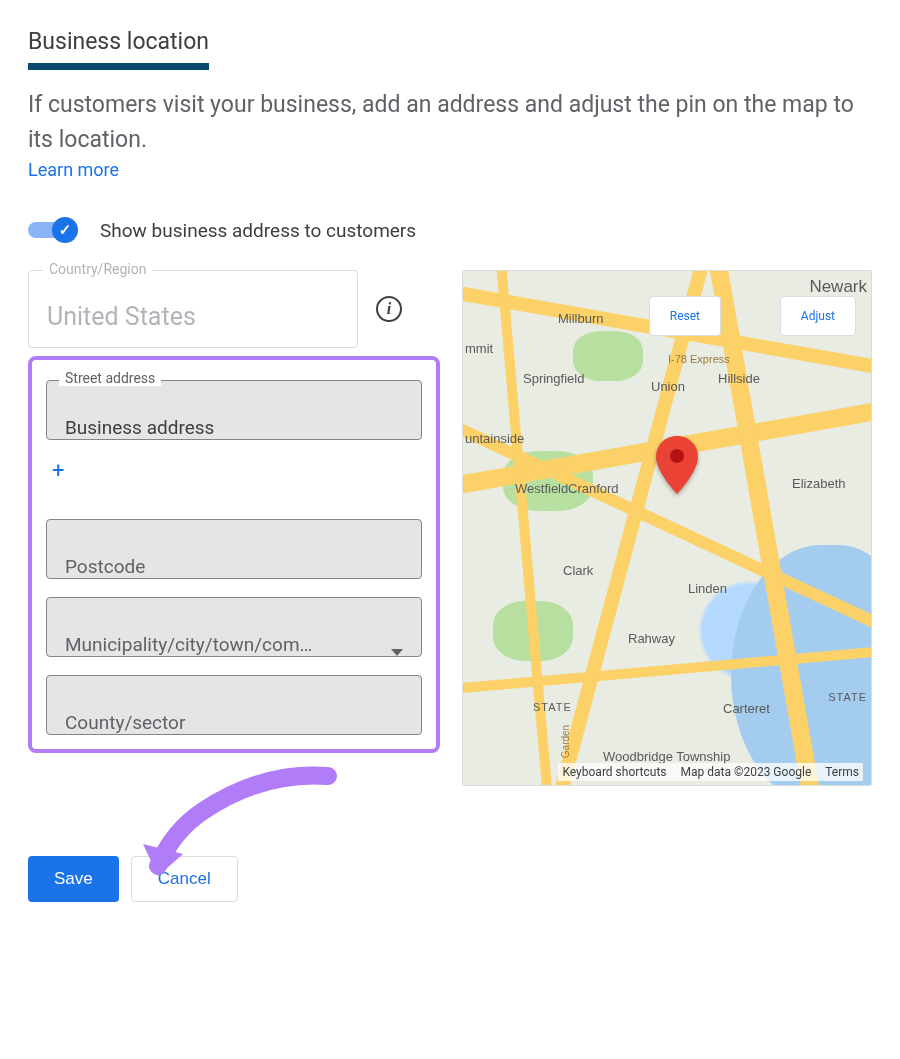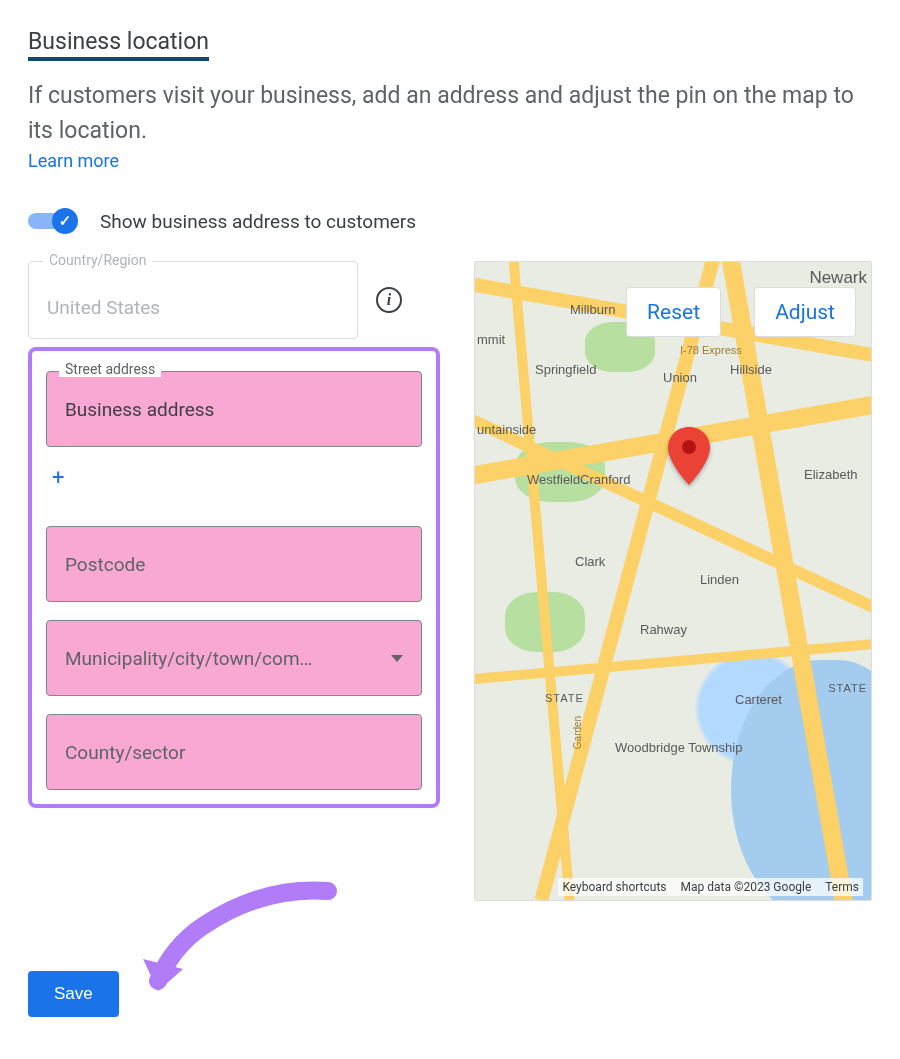--- a/index.html
+++ b/index.html
@@ -8,23 +8,23 @@
     padding: 28px;
     font-family: 'Google Sans', Roboto, Arial, sans-serif;
     color: #3c4043;
     background: #fff;
     width: 900px;
   }
   .section-title {
     font-size: 23px;
     font-weight: 400;
     color: #3c4043;
-    border-bottom: 4px solid #0c4a6e;
+    border-bottom: 7px solid #0c4a6e;
     display: inline-block;
-    padding-bottom: 2px;
+    padding-bottom: 8px;
     margin-bottom: 18px;
   }
   .description {
     font-size: 23px;
     color: #5f6368;
     line-height: 1.5;
     margin-bottom: 2px;
   }
   .learn-more {
     font-size: 18px;
@@ -73,21 +73,21 @@
     font-size: 15px;
     font-weight: bold;
   }
   .toggle-label {
     font-size: 19px;
     color: #3c4043;
   }
 
   .content-row {
     display: flex;
-    gap: 34px;
+    gap: 22px;
     align-items: flex-start;
   }
 
   .country-row {
     display: flex;
     align-items: center;
     gap: 18px;
     margin-bottom: 8px;
   }
   .country-field {
@@ -103,21 +103,21 @@
   .country-label {
     position: absolute;
     top: -10px;
     left: 14px;
     background: #fff;
     padding: 0 6px;
     font-size: 14px;
     color: #b0b4b9;
   }
   .country-value {
-    font-size: 19px;
+    font-size: 25px;
     color: #b0b4b9;
   }
   .info-icon-wrap {
     width: 26px;
     height: 26px;
     border: 2.5px solid #3c4043;
     border-radius: 50%;
     display: flex;
     align-items: center;
     justify-content: center;
@@ -132,28 +132,28 @@
   .address-box {
     border: 4px solid #b07cf7;
     border-radius: 8px;
     padding: 20px 14px 14px 14px;
     width: 412px;
   }
 
   .field {
     position: relative;
     width: 100%;
-    height: 76px;
+    height: 60px;
     border: 1px solid #80868b;
     border-radius: 4px;
     padding: 0 18px;
     display: flex;
-    align-items: center;
+    align-items: flex-end;
     margin-bottom: 18px;
-    background: #f9a8d4;
+    background: #e5e5e5;
   }
   .field-label {
     position: absolute;
     top: -11px;
     left: 12px;
     background: #fff;
     padding: 0 6px;
     font-size: 14px;
     color: #5f6368;
   }
@@ -188,21 +188,21 @@
     font-weight: 400;
   }
   .add-line-text {
     font-size: 18px;
     color: #1a73e8;
   }
 
   .map-panel {
     position: relative;
     width: 428px;
-    height: 640px;
+    height: 516px;
     border: 1px solid #dadce0;
     border-radius: 2px;
     overflow: hidden;
     margin-top: 0;
   }
   .map-bg {
     position: absolute;
     inset: 0;
     background:
       radial-gradient(circle at 70% 70%, #b3d9ff 0%, #b3d9ff 10%, transparent 11%),
@@ -223,21 +223,21 @@
   .g3 { width:80px; height:60px; left:30px; top:330px; }
   .water { position:absolute; background:#a3ccef; width:180px; height:260px; right:-40px; bottom:-20px; border-radius:50% 40% 30% 50%; }
 
   .map-btn {
     position: absolute;
     top: 25px;
     background: #fff;
     border: 1px solid #dadce0;
     border-radius: 4px;
     padding: 12px 20px;
-    font-size: 21px;
+    font-size: 12px;
     color: #1a73e8;
     cursor: pointer;
   }
   .map-btn.reset { right: 150px; }
   .map-btn.adjust { right: 15px; }
 
   .map-pin {
     position: absolute;
     left: 192px;
     top: 165px;
@@ -409,16 +409,17 @@
     </div>
   </div>
 </div>
 
 <div class="actions">
   <svg class="arrow-annot" width="210" height="130">
     <path d="M 195 10 Q 130 5 70 45 Q 40 65 25 100" stroke="#b07cf7" stroke-width="18" fill="none" stroke-linecap="round"></path>
     <path d="M 10 78 L 25 110 L 50 88 Z" fill="#b07cf7"></path>
   </svg>
   <button class="btn btn-primary">Save</button>
+  <button class="btn btn-secondary">Cancel</button>
 </div>
 
 
 
 
 </body></html>

